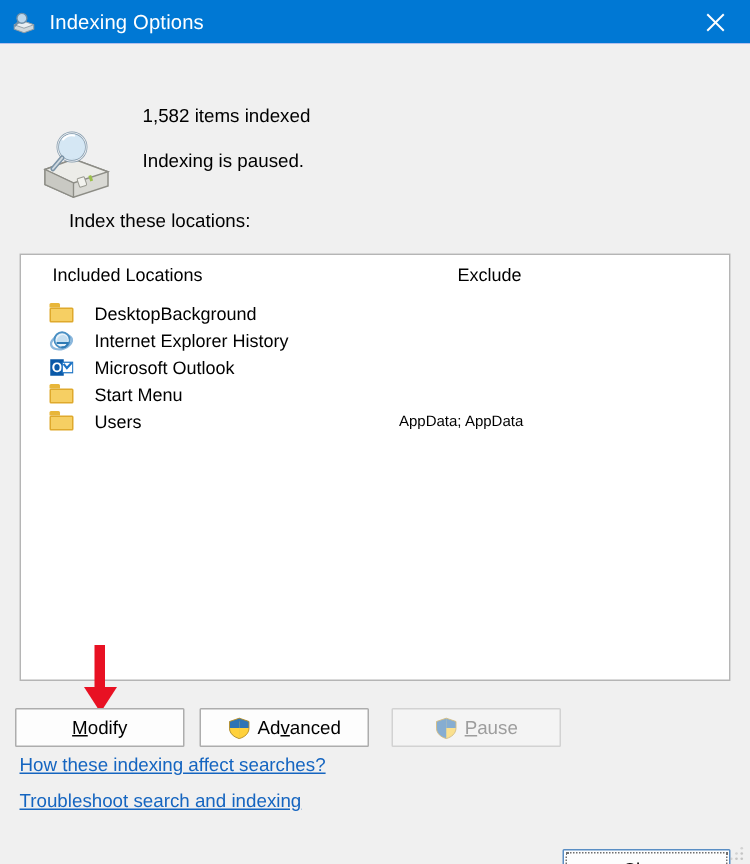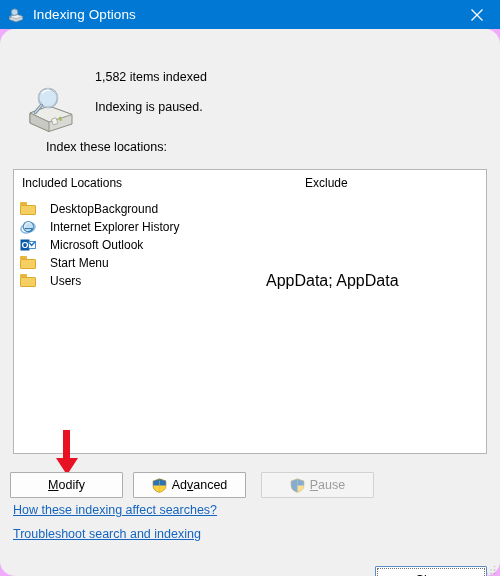--- a/index.html
+++ b/index.html
@@ -57,21 +57,20 @@
   }
   #close-x svg { display: block; }
 
   
   #body-area {
     position: absolute;
     left: 0; top: 29px;
     width: 500px;
     height: 547px;
     background: #f0f0f0;
-    border-radius: 15px;
   }
 
   
   #drive-icon {
     position: absolute;
     left: 22px;
     top: 56px;
     width: 54px;
     height: 50px;
   }
@@ -107,21 +106,21 @@
     top: 140px;
     width: 474px;
     height: 285px;
     background: #ffffff;
     border: 1px solid #b5b5b5;
     box-sizing: border-box;
     overflow: hidden;
   }
   .col-left {
     position: absolute;
-    left: 0; top: 0;
+    left: 13px; top: 0;
     width: 240px;
     height: 100%;
     padding-left: 14px;
   }
   .col-right {
     position: absolute;
     left: 240px; top: 0;
     width: 233px;
     height: 100%;
   }
@@ -154,21 +153,21 @@
     margin-right: 4px;
     flex: none;
     position: relative;
   }
   .excl {
     position: absolute;
     left: 12px;
     height: 18px;
     display: flex;
     align-items: center;
-    font-size: 16px;
+    font-size: 10px;
     color: #000000;
     white-space: nowrap;
   }
 
   
   .folder {
     width: 16px; height: 13px;
     position: relative;
     top: 1px;
   }

